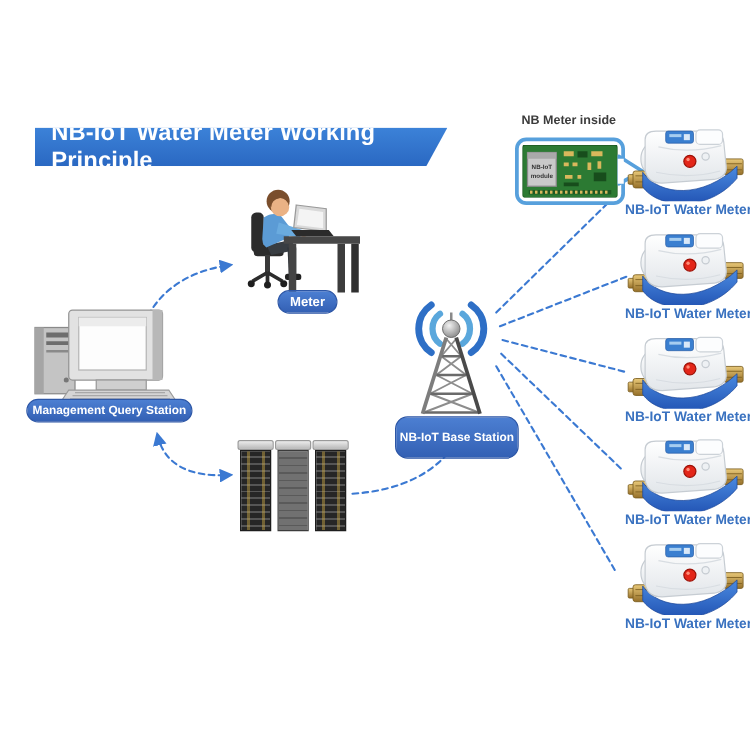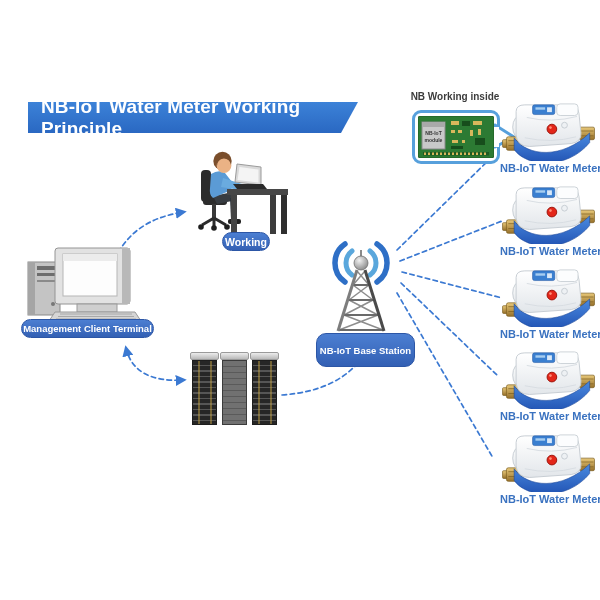--- a/index.html
+++ b/index.html
@@ -97,38 +97,38 @@
     <path d="M41,24 A 8.5,8.5 0 0 1 56,21 L 56,27 A 7,7 0 0 0 42,28 Z" fill="#7a4e2c"></path>
 
     <rect x="56" y="57" width="6" height="39" fill="#444"></rect>
     <rect x="95" y="57" width="6" height="39" fill="#3c3c3c"></rect>
     <rect x="106" y="57" width="6" height="39" fill="#2f2f2f"></rect>
     <polygon points="62,26 86,29 86,47 60,44" fill="#d9d9d9" stroke="#9a9a9a" stroke-width="1"></polygon>
     <polygon points="64.5,29 83.5,31.5 83.5,44.5 62.5,42" fill="#f4f4f4"></polygon>
     <polygon points="58,46 88,46 92,51 62,51" fill="#2b2b2b"></polygon>
     <rect x="52" y="51" width="61" height="6" fill="#474747"></rect>
   </svg>
-  <div class="badge client">Working</div>
+  <div class="badge client">Meter</div>
 
   <svg class="abs" style="left:22px;top:242px" width="120" height="82" viewBox="0 0 120 82">
     <rect x="6" y="20" width="32" height="53" fill="#c4c4c4" stroke="#8a8a8a"></rect>
     <rect x="6" y="20" width="7" height="53" fill="#a5a5a5"></rect>
     <rect x="15" y="24" width="18" height="4" fill="#6d6d6d"></rect>
     <rect x="15" y="31" width="18" height="3" fill="#6d6d6d"></rect>
     <rect x="15" y="38" width="18" height="2" fill="#8a8a8a"></rect>
     <circle cx="31" cy="62" r="2" fill="#777"></circle>
     <rect x="33" y="6" width="75" height="56" rx="3" fill="#e2e2e2" stroke="#949494"></rect>
     <rect x="100" y="6" width="8" height="56" fill="#b8b8b8"></rect>
     <rect x="41" y="12" width="54" height="42" fill="#fdfdfd" stroke="#b5b5b5"></rect>
     <rect x="41" y="12" width="54" height="7" fill="#ececec"></rect>
     <rect x="55" y="62" width="40" height="8" fill="#cfcfcf" stroke="#9a9a9a"></rect>
     <polygon points="33,70 113,70 119,79 27,79" fill="#d5d5d5" stroke="#9a9a9a"></polygon>
     <path d="M38,72 L110,72 M36,74.5 L112,74.5 M34,77 L114,77" stroke="#a8a8a8" stroke-width="1" fill="none"></path>
   </svg>
-  <div class="badge terminal">Management Client Terminal</div>
+  <div class="badge terminal">Management Query Station</div>
 
   <div class="servers">
     <div class="cap c1"></div>
     <div class="cap c2"></div>
     <div class="cap c3"></div>
     <div class="rack dark r1"></div>
     <div class="rack mid r2"></div>
     <div class="rack dark r3"></div>
   </div>
 
@@ -153,21 +153,21 @@
       <path d="M45,41 L57,55 M53,41 L41,55 M41,55 L61,70 M57,55 L37,70 M37,70 L66,85 M61,70 L32,85 M32,85 L71,100 M66,85 L27,100"></path>
     </g>
     <g stroke="#6a6a6a" stroke-width="2" fill="none">
       <path d="M41,55 L57,55 M37,70 L61,70 M32,85 L66,85 M27,100 L71,100"></path>
     </g>
     <path d="M45,40 L26,101" stroke="#7d7d7d" stroke-width="3" fill="none"></path>
     <path d="M53,40 L72,101" stroke="#4a4a4a" stroke-width="3" fill="none"></path>
   </svg>
   <div class="badge station">NB-IoT Base Station</div>
 
-  <div class="module-label">NB Working inside</div>
+  <div class="module-label">NB Meter inside</div>
   <div class="module-box">
     <svg width="76" height="42" viewBox="0 0 76 42">
       <rect x="0" y="0" width="76" height="42" rx="2.5" fill="#2c7a33" stroke="#1d5a22"></rect>
       <rect x="5" y="36" width="66" height="3.5" fill="#1d5a22"></rect>
       <g fill="#d8b85c">
         <rect x="6" y="36.5" width="2" height="2.5"></rect>
           <rect x="10" y="36.5" width="2" height="2.5"></rect>
         <rect x="14" y="36.5" width="2" height="2.5"></rect>
           <rect x="18" y="36.5" width="2" height="2.5"></rect>
         <rect x="22" y="36.5" width="2" height="2.5"></rect>

